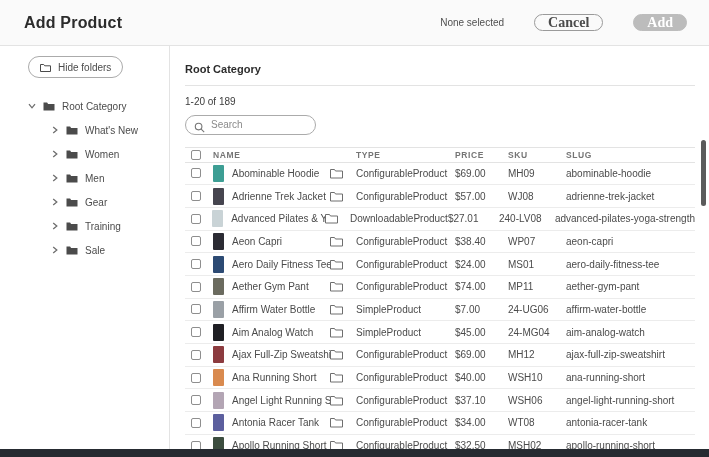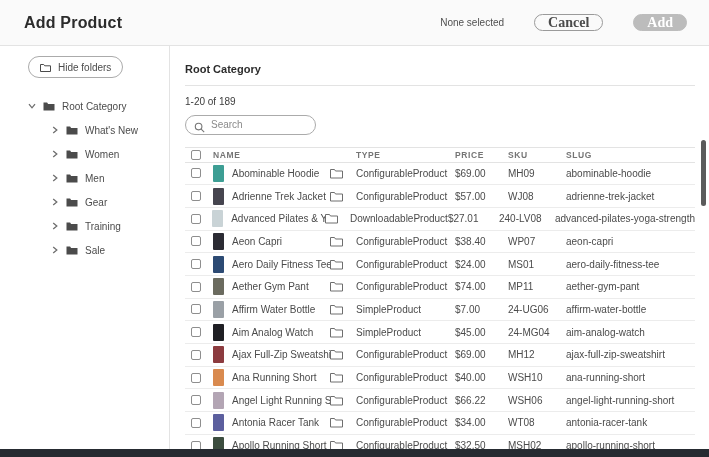--- a/index.html
+++ b/index.html
@@ -415,21 +415,21 @@
     <span class="cell-name">
       <span class="thumb" style="background: rgb(179, 165, 180);"></span>
       <span class="name-text">Angel Light Running Shor</span>
     </span>
     <span class="cell-folder">
       <svg width="13" height="11" viewBox="0 0 13 11">
                   <path d="M0.5 1.5 h4 l1 1.5 h7 v7 h-12 z" fill="none" stroke="#6e6e6e" stroke-width="1"></path>
                 </svg>
     </span>
     <span class="cell-type">ConfigurableProduct</span>
-    <span class="cell-price">$66.22</span>
+    <span class="cell-price">$37.10</span>
     <span class="cell-sku">WSH06</span>
     <span class="cell-slug">angel-light-running-short</span>
   </div>
 
   <div class="trow">
     <span class="cell-check">
                 <span class="checkbox"></span>
               </span>
     <span class="cell-name">
       <span class="thumb" style="background: rgb(92, 95, 158);"></span>

